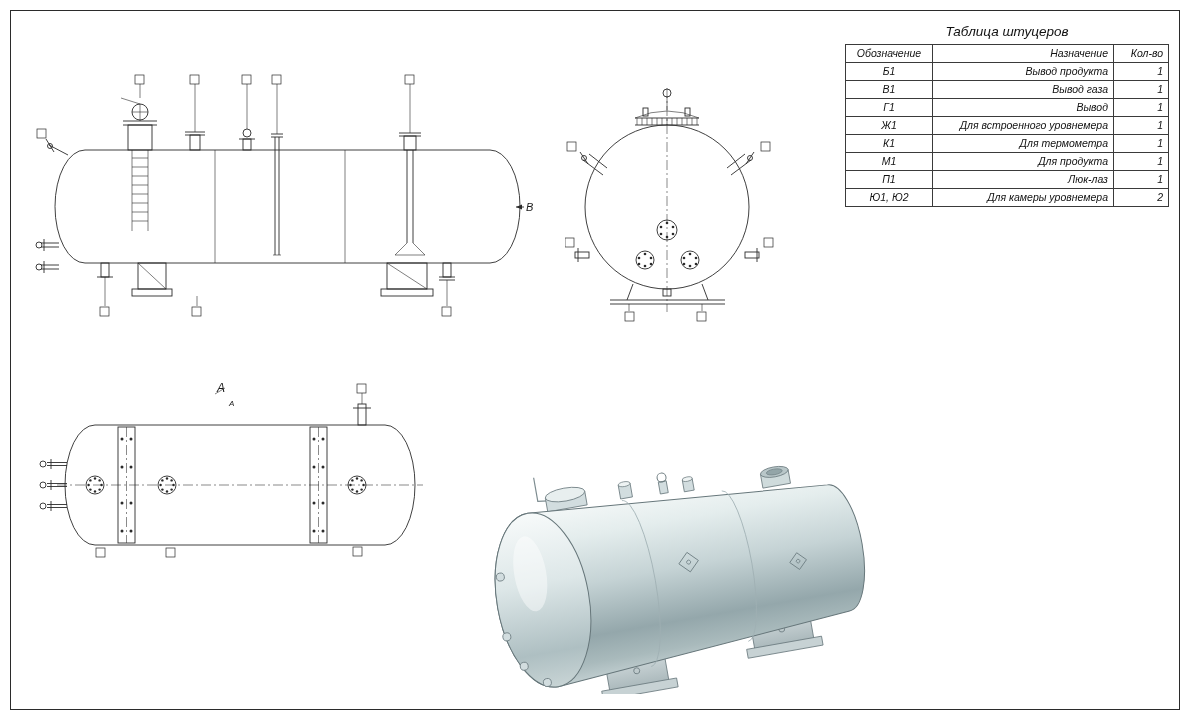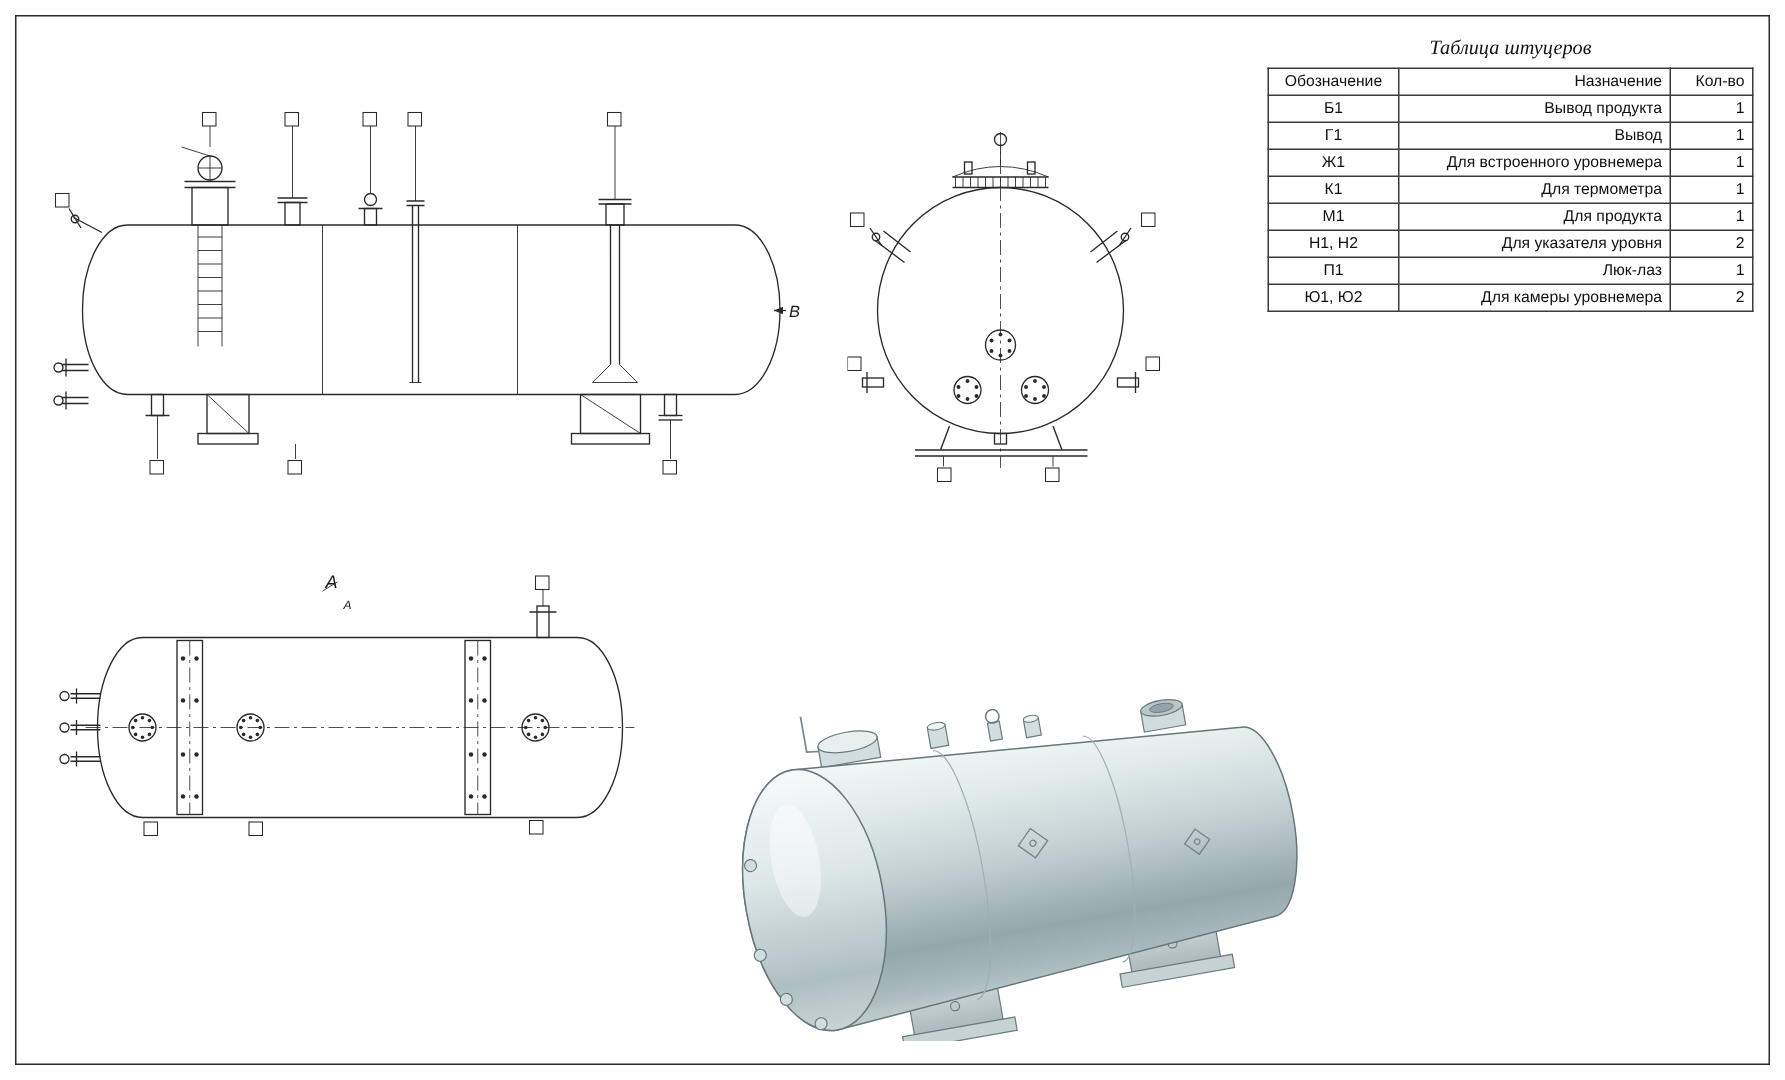--- a/index.html
+++ b/index.html
@@ -11,24 +11,24 @@
   .view svg { display:block; }
   .ln { stroke:#2a2a2a; stroke-width:0.9; fill:none; }
   .thin { stroke:#2a2a2a; stroke-width:0.6; fill:none; }
   .cl { stroke:#3a3a3a; stroke-width:0.6; fill:none; stroke-dasharray:10 3 2 3; }
   .flag { fill:#ffffff; stroke:#2a2a2a; stroke-width:0.7; }
   .dot { fill:#2a2a2a; stroke:none; }
   .cadtext { font-family:"Liberation Sans", sans-serif; font-style:italic; fill:#1a1a1a; }
 
   
   .nozzle-table { position:absolute; left:845px; top:24px; width:324px; }
-  .table-title { text-align:center; font-style:italic; font-size:13.5px; color:#111; margin-bottom:5px;font-family:Liberation Serif, serif; }
+  .table-title { text-align:center; font-style:italic; font-size:13.5px; color:#111; margin-bottom:5px; }
   .nozzle-table table { border-collapse:collapse; width:100%; table-layout:fixed; }
   .nozzle-table th, .nozzle-table td {
-      border:1px solid #3a3a3a; font-weight:normal;
+      border:1px solid #3a3a3a; font-style:italic; font-weight:normal;
       font-size:10.5px; color:#111; padding:1px 5px; height:15px; line-height:1.15;
   }
   .c0 { width:76px; text-align:center; }
   .c1 { width:auto; text-align:right; }
   .c2 { width:44px; text-align:right; }
 </style>
 </head>
 <body>
 
 <div class="sheet">
@@ -238,43 +238,43 @@
           <th class="c2">Кол-во</th>
         </tr>
       </thead>
       <tbody>
         <tr>
             <td class="c0">Б1</td>
             <td class="c1">Вывод продукта</td>
             <td class="c2">1</td>
           </tr>
         <tr>
+            <td class="c0">В1</td>
+            <td class="c1">Вывод газа</td>
+            <td class="c2">1</td>
+          </tr>
+        <tr>
             <td class="c0">Г1</td>
             <td class="c1">Вывод</td>
             <td class="c2">1</td>
           </tr>
         <tr>
             <td class="c0">Ж1</td>
             <td class="c1">Для встроенного уровнемера</td>
             <td class="c2">1</td>
           </tr>
         <tr>
             <td class="c0">К1</td>
             <td class="c1">Для термометра</td>
             <td class="c2">1</td>
           </tr>
         <tr>
             <td class="c0">М1</td>
             <td class="c1">Для продукта</td>
             <td class="c2">1</td>
-          </tr>
-        <tr>
-            <td class="c0">Н1, Н2</td>
-            <td class="c1">Для указателя уровня</td>
-            <td class="c2">2</td>
           </tr>
         <tr>
             <td class="c0">П1</td>
             <td class="c1">Люк-лаз</td>
             <td class="c2">1</td>
           </tr>
         <tr>
             <td class="c0">Ю1, Ю2</td>
             <td class="c1">Для камеры уровнемера</td>
             <td class="c2">2</td>

